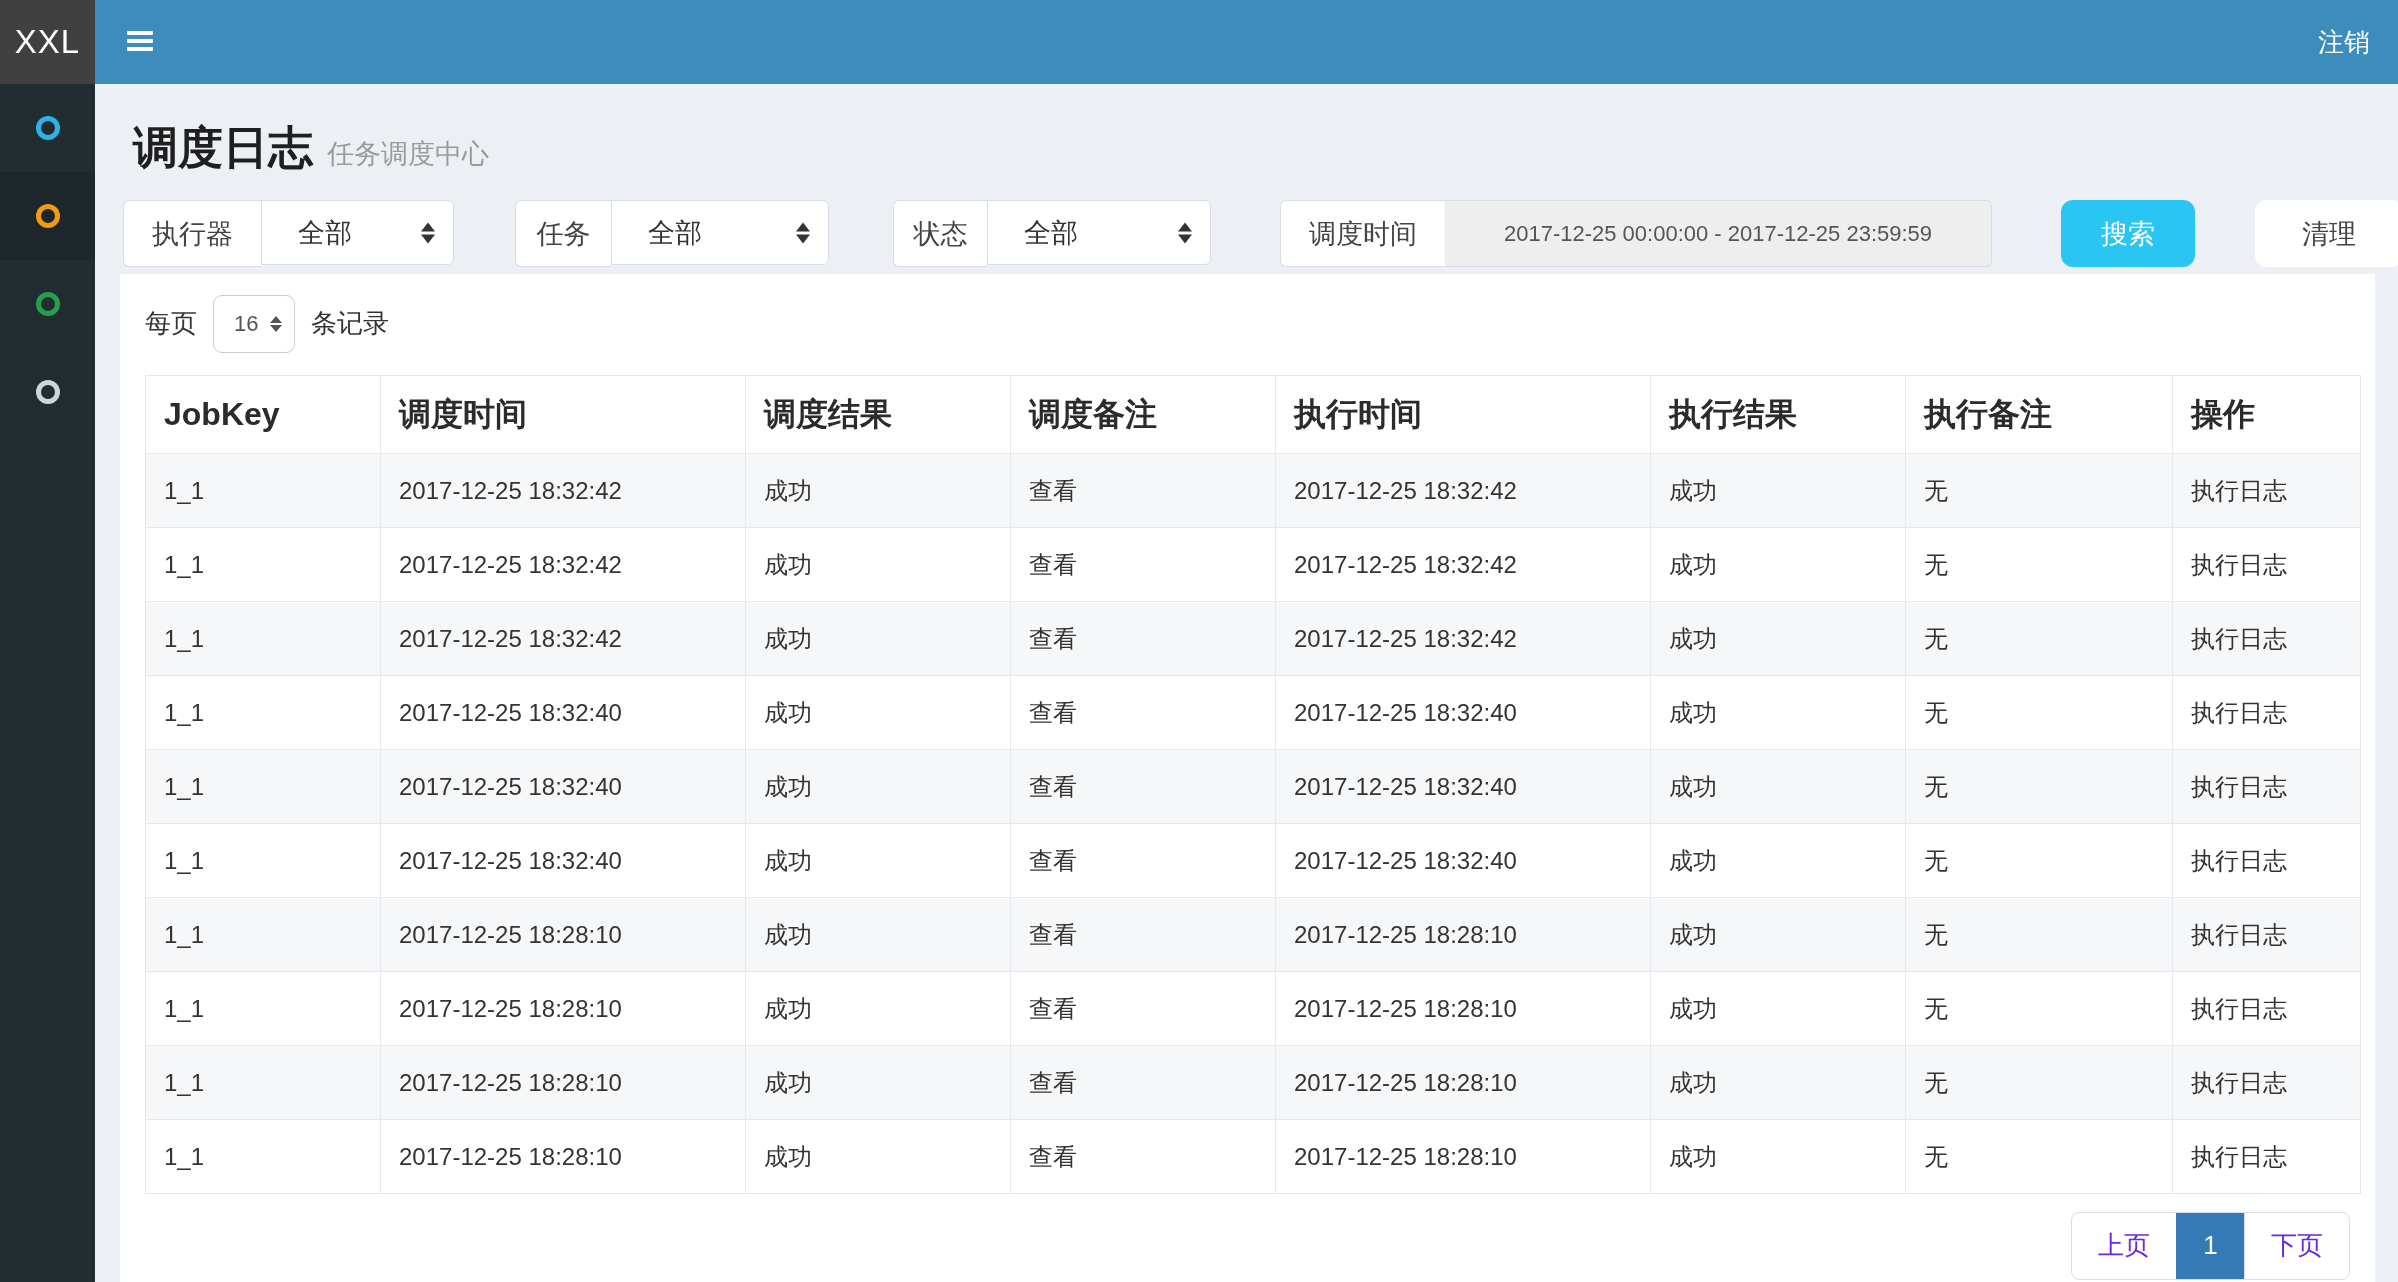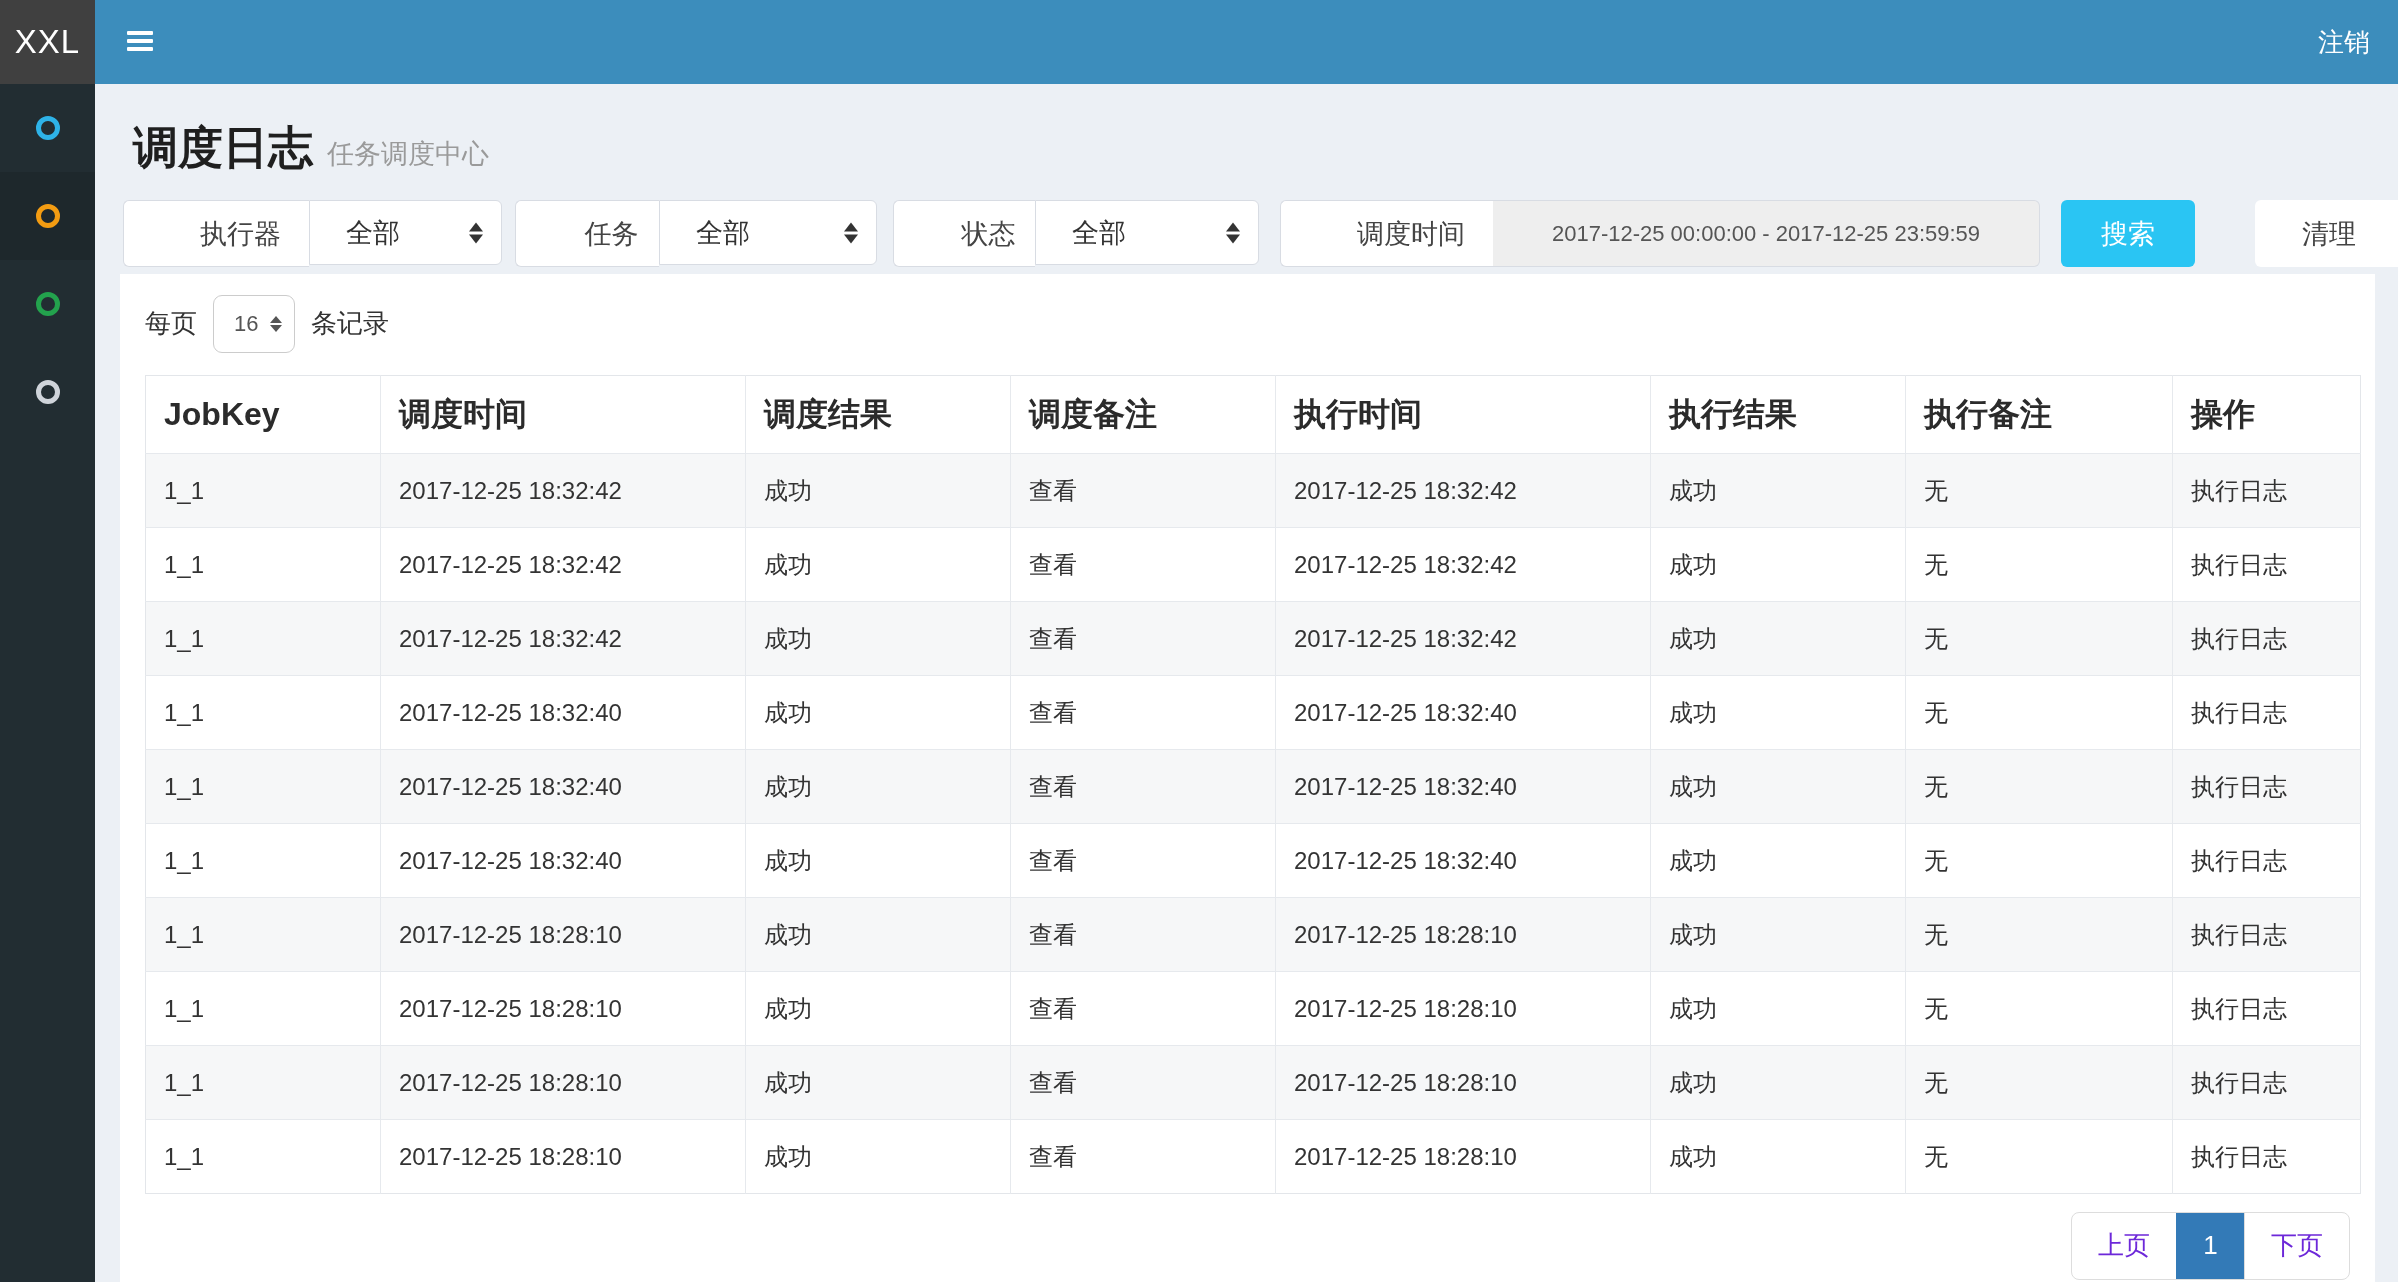--- a/index.html
+++ b/index.html
@@ -28,32 +28,32 @@
 
   .page-title{position:absolute;left:30px;top:26px;margin:8px;font-size:45px;font-weight:600;
               color:#1f1f1f;white-space:nowrap;}
   .page-title small{font-size:27px;font-weight:400;color:#9a9a9a;margin-left:14px;}
 
   
   .toolbar{position:absolute;left:0;top:116px;width:2303px;height:67px;}
   .fgroup{position:absolute;top:0;height:67px;display:flex;}
   .addon{height:65px;border:1px solid #d8dce3;border-right:none;border-radius:6px 0 0 6px;
          background:#fff;color:#444;font-size:27px;display:flex;align-items:center;
-         justify-content:center;white-space:nowrap;padding-left:48px;}
+         justify-content:center;white-space:nowrap;}
   .fselect{position:relative;height:65px;border:1px solid #d8dce3;border-radius:0 6px 6px 0;
            background:#fff;color:#333;font-size:27px;display:flex;align-items:center;
            padding-left:36px;box-sizing:border-box;cursor:pointer;}
   .caret{position:absolute;right:18px;top:50%;transform:translateY(-50%);}
   .caret i{display:block;width:0;height:0;border-left:7px solid transparent;border-right:7px solid transparent;}
   .caret .up{border-bottom:9px solid #333;margin-bottom:3px;}
   .caret .dn{border-top:9px solid #333;}
   .date-input{height:67px;box-sizing:border-box;border:1px solid #d8dce3;border-left:none;
               border-radius:0 6px 6px 0;background:#eee;color:#555;font-size:22px;
               text-align:center;font-family:"Liberation Sans","DejaVu Sans",sans-serif;}
-  .btn{position:absolute;top:0;height:67px;border:none;border-radius:6px;font-size:27px;
+  .btn{position:absolute;top:0;height:67px;border:none;border-radius:12px;font-size:27px;
        cursor:pointer;font-family:inherit;}
   .btn-search{background:#2ac5f3;color:#fff;}
   .btn-clear{background:#fff;color:#444;}
 
   
   .length-row{position:absolute;left:50px;top:206px;height:67px;display:flex;
               align-items:center;font-size:26px;color:#333;}
   .mini-select{position:relative;width:82px;height:58px;margin:0 16px;border:1px solid #ccc;
                border-radius:9px;background:#fff;display:flex;align-items:center;
                padding-left:20px;box-sizing:border-box;font-size:22px;color:#555;cursor:pointer;}

